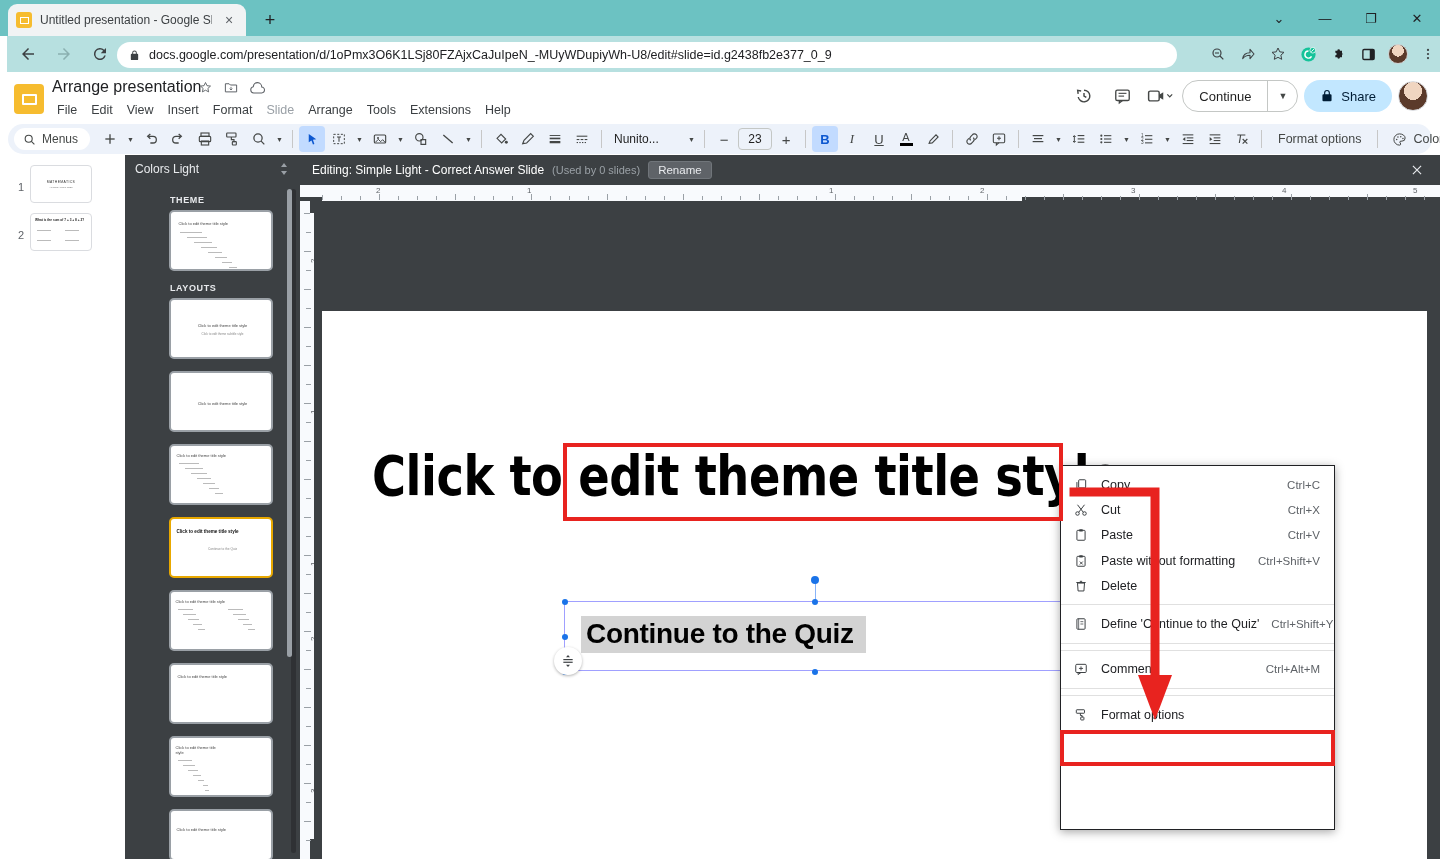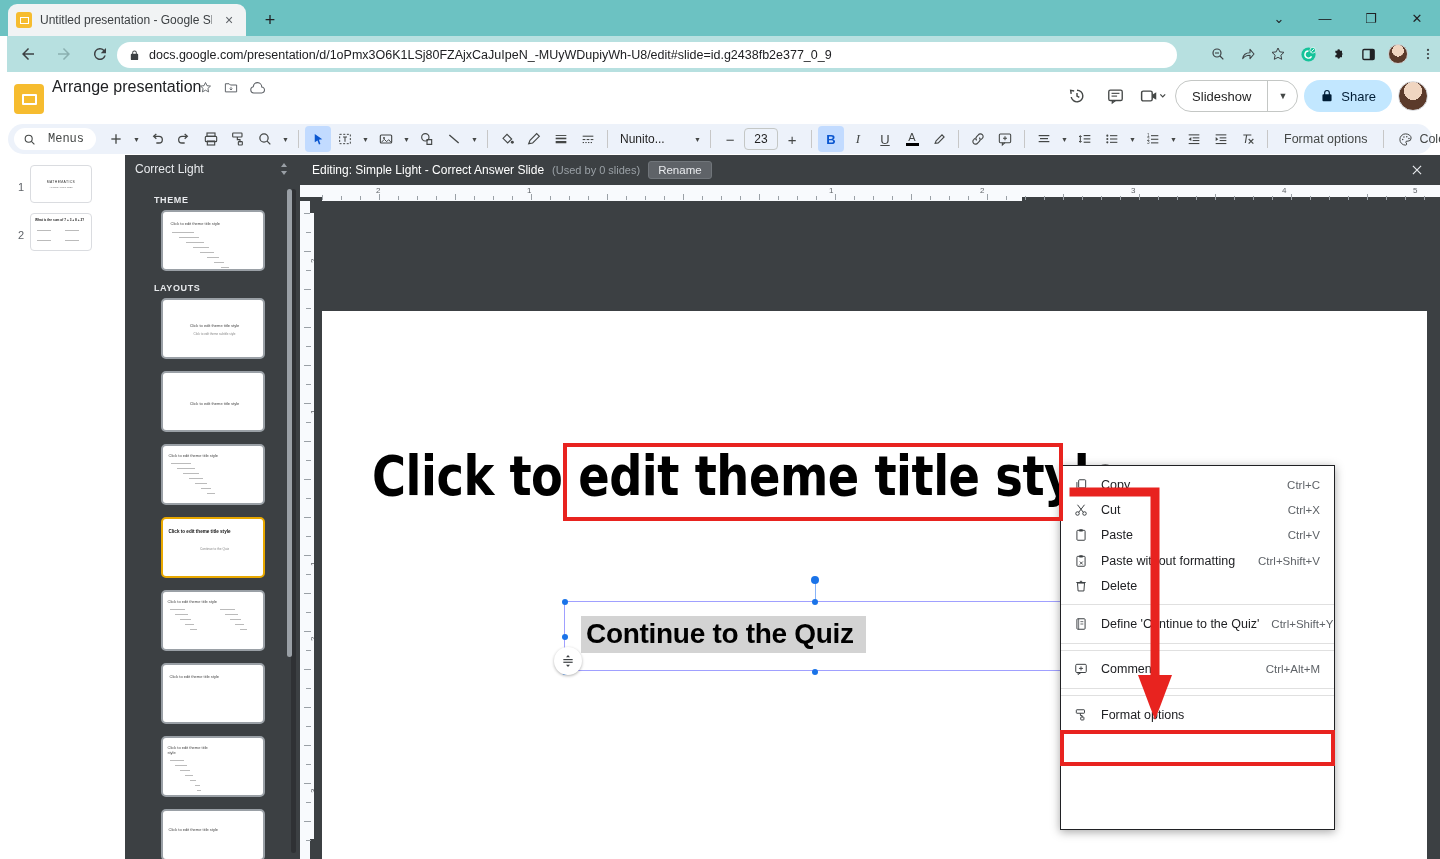--- a/index.html
+++ b/index.html
@@ -118,21 +118,21 @@
   }
   .tb {
     width: 26px; height: 26px; display: flex; align-items: center; justify-content: center;
     border-radius: 4px; color: #444746; font-size: 12px; flex: 0 0 auto;
   }
   .tb.active { background: #c2dbff; color: #0b57d0; }
   .tb.caret { width: 13px; font-size: 7px; color: #444746; }
   .tb-sep { width: 1px; height: 18px; background: #c7c7c7; margin: 0 5px; flex: 0 0 auto; }
   .menus-pill {
     height: 22px; background: #fff; border-radius: 11px; display: flex; align-items: center;
-    gap: 12px; padding: 0 12px 0 9px; margin-right: 6px; flex: 0 0 auto; font-family: Liberation Mono, monospace;
+    gap: 6px; padding: 0 12px 0 9px; margin-right: 6px; flex: 0 0 auto;
   }
   .menus-pill span { font-size: 12px; color: #444746; }
   .font-box {
     width: 76px; display: flex; align-items: center; justify-content: flex-start;
     font-size: 12px; color: #1f1f1f; padding-left: 6px; flex: 0 0 auto;
   }
   .size-box {
     width: 34px; height: 22px; border: 1px solid #c4c7c5; border-radius: 4px;
     display: flex; align-items: center; justify-content: center; font-size: 12px; color: #1f1f1f;
     flex: 0 0 auto;
@@ -166,21 +166,21 @@
 
   .layouts-panel {
     position: absolute; top: 0; left: 125px; width: 175px; height: 704px; background: #3c4043;
   }
   .lp-header {
     height: 28px; display: flex; align-items: center; justify-content: space-between;
     padding: 0 10px; background: #3c4043;
   }
   .lp-title { font-size: 12px; color: #e8eaed; }
   .lp-sort { color: #9aa0a6; font-size: 9px; line-height: 1; text-align: center;}
-  .lp-scroll { height: 676px; overflow: hidden; position: relative; padding-top: 6px;}
+  .lp-scroll { height: 676px; overflow: hidden; position: relative; padding-top: 6px; margin-left: 16px;}
   .lp-section {
     font-size: 9px; color: #e8eaed; font-weight: bold; letter-spacing: .6px;
     margin: 6px 0 5px 29px;
   }
   .lay {
     width: 104px; height: 61px; margin: 0 auto 12px; background: #fff;
     border-radius: 5px; border: 2px solid #9aa0a6; position: relative; overflow: hidden;
   }
   .lay.sel { border-color: #e8a800; }
   .lay .ttl { position: absolute; font-size: 4px; color: #444; }
@@ -387,20 +387,32 @@
           <path d="M3 6h6l2 2h10v11H3z" fill="none" stroke="#5f6368" stroke-width="1.6"></path>
           <path d="M12 11v5m0 0l-2.2-2.2M12 16l2.2-2.2" stroke="#5f6368" stroke-width="1.4" fill="none"></path>
         </svg>
     </span>
     <span>
       <svg width="17" height="14" viewBox="0 0 24 20">
           <path d="M6.5 17A4.5 4.5 0 0 1 6 8.1 6 6 0 0 1 18 8.6 3.9 3.9 0 0 1 17.6 17z" fill="none" stroke="#5f6368" stroke-width="1.5"></path>
         </svg>
     </span>
   </div>
+  <div class="menu-bar">
+    <div class="menu-item">File</div>
+    <div class="menu-item">Edit</div>
+    <div class="menu-item">View</div>
+    <div class="menu-item">Insert</div>
+    <div class="menu-item">Format</div>
+    <div class="menu-item disabled">Slide</div>
+    <div class="menu-item">Arrange</div>
+    <div class="menu-item">Tools</div>
+    <div class="menu-item">Extensions</div>
+    <div class="menu-item">Help</div>
+  </div>
   <div class="hdr-right">
     <div class="hdr-ico">
       <svg width="20" height="20" viewBox="0 0 24 24">
           <path d="M12 5a7 7 0 1 1-6.9 8.2" fill="none" stroke="#444746" stroke-width="1.7"></path>
           <path d="M5 9.5L4.4 5.3 8.6 6" fill="none" stroke="#444746" stroke-width="1.7"></path>
           <path d="M12 8.5V12l2.8 1.7" fill="none" stroke="#444746" stroke-width="1.7"></path>
         </svg>
     </div>
     <div class="hdr-ico">
       <svg width="19" height="19" viewBox="0 0 24 24">
@@ -411,21 +423,21 @@
         </svg>
     </div>
     <div class="hdr-ico">
       <svg width="26" height="18" viewBox="0 0 32 20">
           <rect x="2" y="4" width="13" height="12" rx="2" fill="none" stroke="#444746" stroke-width="1.8"></rect>
           <path d="M15 8.5l5-3v9l-5-3z" fill="#444746"></path>
           <path d="M25 8l3 3 3-3" fill="none" stroke="#444746" stroke-width="1.5"></path>
         </svg>
     </div>
     <div class="slideshow-grp">
-      <div class="slideshow-btn">Slideshow</div>
+      <div class="slideshow-btn">Continue</div>
       <div class="slideshow-caret">▼</div>
     </div>
     <div class="share-btn">
       <svg width="14" height="14" viewBox="0 0 24 24">
           <path d="M18 9h-1V6.5a5 5 0 0 0-10 0V9H6a1.8 1.8 0 0 0-1.8 1.8v8.4A1.8 1.8 0 0 0 6 21h12a1.8 1.8 0 0 0 1.8-1.8v-8.4A1.8 1.8 0 0 0 18 9zM9 6.5a3 3 0 0 1 6 0V9H9z" fill="#001d35"></path>
         </svg>
       <span>Share</span>
     </div>
     <span class="avatar-lg"></span>
   </div>
@@ -693,21 +705,21 @@
           <div class="qline" style="top:16px;left:6px;width:14px;"></div>
           <div class="qline" style="top:16px;left:34px;width:14px;"></div>
           <div class="qline" style="top:26px;left:6px;width:14px;"></div>
           <div class="qline" style="top:26px;left:34px;width:14px;"></div>
         </div>
       </div>
     </div>
 
     <div class="layouts-panel">
       <div class="lp-header">
-        <span class="lp-title">Correct Light</span>
+        <span class="lp-title">Colors Light</span>
         <span class="lp-sort">
           <svg width="12" height="14" viewBox="0 0 12 14">
               <path d="M6 1l3 4H3z" fill="#9aa0a6"></path>
               <path d="M6 13l3-4H3z" fill="#9aa0a6"></path>
             </svg>
         </span>
       </div>
       <div class="lp-scroll">
         <div class="lp-section">THEME</div>
         <div class="lay">

